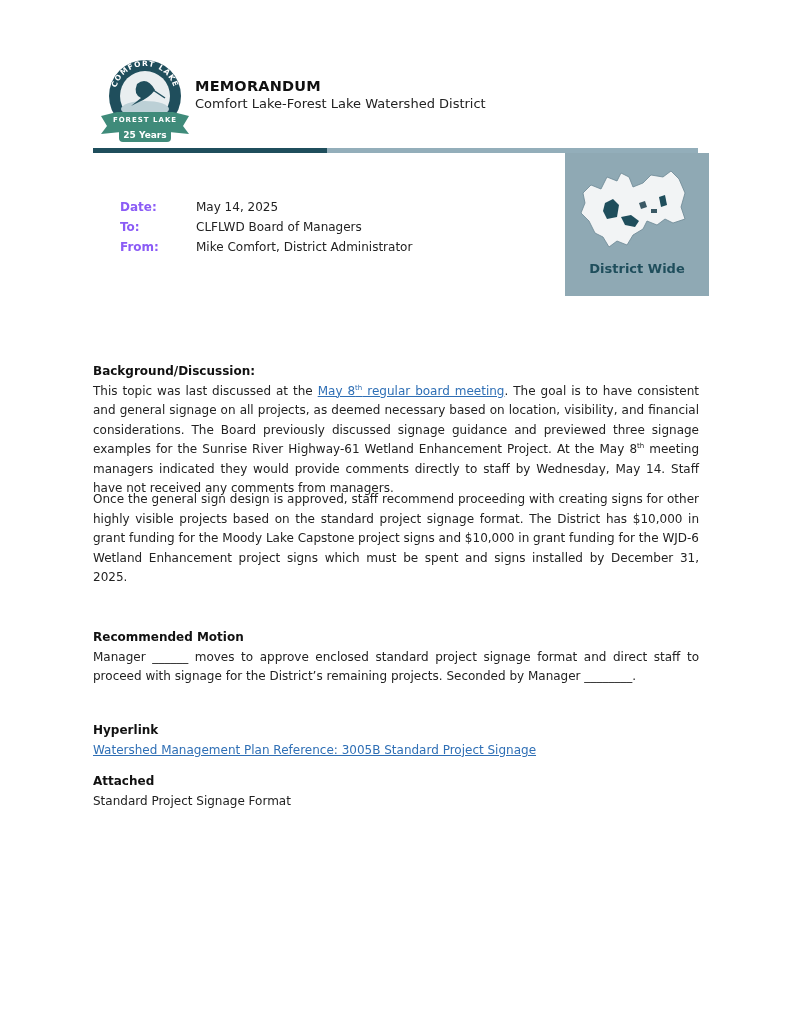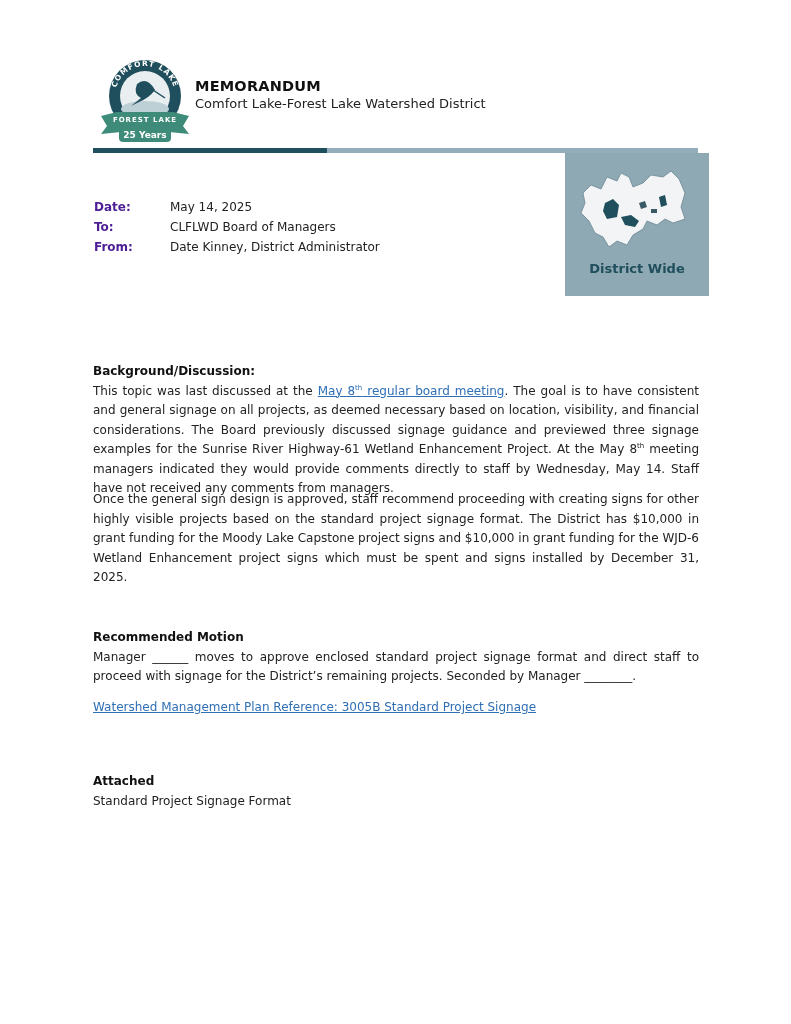--- a/index.html
+++ b/index.html
@@ -10,21 +10,21 @@
     .memo-title { left: 195px; top: 78px; font-size: 14.5px; font-weight: bold; color: #111; letter-spacing: 0.2px; }
     .memo-sub { left: 195px; top: 96px; font-size: 13px; color: #222; }
     .bar-dark { left: 93px; top: 148px; width: 234px; height: 5px; background: #1f4e5c; }
     .bar-light { left: 327px; top: 148px; width: 371px; height: 5px; background: #93aeba; }
     .district-box { left: 565px; top: 153px; width: 144px; height: 143px; background: #8fa9b4; }
     .district-map { position: absolute; left: 8px; top: 10px; width: 118px; height: 90px; }
     .district-label { position: absolute; left: 0; right: 0; top: 108px; text-align: center;
                       font-size: 13px; font-weight: bold; color: #1f4e5c; }
     .meta { left: 94px; top: 197px; font-size: 12px; line-height: 20px; }
     .meta-row { display: flex; height: 20px; }
-    .meta-label { width: 76px; font-weight: bold; color: #4c1d95; }
+    .meta-label { width: 76px; font-weight: bold; color: #8b5cf6; margin-left: 26px; }
     .meta-value { color: #222; }
     .section { left: 93px; width: 606px; font-size: 12px; line-height: 19.5px; color: #222; }
     .section p { margin: 0; text-align: justify; }
     .heading { font-weight: bold; color: #111; font-size: 12px; margin-top: 23px; }
     a.link { color: #2f6fb5; text-decoration: underline; }
     sup { font-size: 7px; line-height: 0; }
   </style>
 </head>
 <body>
 
@@ -71,38 +71,39 @@
   <div class="meta-row">
     <span class="meta-label">Date:</span>
     <span class="meta-value">May 14, 2025</span>
   </div>
   <div class="meta-row">
     <span class="meta-label">To:</span>
     <span class="meta-value">CLFLWD Board of Managers</span>
   </div>
   <div class="meta-row">
     <span class="meta-label">From:</span>
-    <span class="meta-value">Date Kinney, District Administrator</span>
+    <span class="meta-value">Mike Comfort, District Administrator</span>
   </div>
 </div>
 
 <div class="abs section" style="top:339px;">
   <div class="heading">Background/Discussion:</div>
   <p><span>This topic was last discussed at the </span><a class="link" href="#"><span>May 8</span><sup>th</sup><span> regular board meeting</span></a><span>. The goal is to have consistent and general signage on all projects, as deemed necessary based on location, visibility, and financial considerations.  The Board previously discussed signage guidance and previewed three signage examples for the Sunrise River Highway-61 Wetland Enhancement Project. At the May 8</span><sup>th</sup><span> meeting managers indicated they would provide comments directly to staff by Wednesday, May 14. Staff have not received any comments from managers.</span></p>
 </div>
 
 <div class="abs section" style="top:490px;">
   <p>Once the general sign design is approved, staff recommend proceeding with creating signs for other highly visible projects based on the standard project signage format. The District has $10,000 in grant funding for the Moody Lake Capstone project signs and $10,000 in grant funding for the WJD-6 Wetland Enhancement project signs which must be spent and signs installed by December 31, 2025.</p>
 </div>
 
 <div class="abs section" style="top:605px;">
   <div class="heading">Recommended Motion</div>
   <p>Manager ______ moves to approve enclosed standard project signage format and direct staff to proceed with signage for the District’s remaining projects. Seconded by Manager ________.</p>
 </div>
 
 <div class="abs section" style="top:698px;">
+  <div class="heading">Hyperlink</div>
   <a class="link" href="#">Watershed Management Plan Reference: 3005B Standard Project Signage</a>
 </div>
 
 <div class="abs section" style="top:749px;">
   <div class="heading">Attached</div>
   <div>Standard Project Signage Format</div>
 </div>
 
 </body></html>

